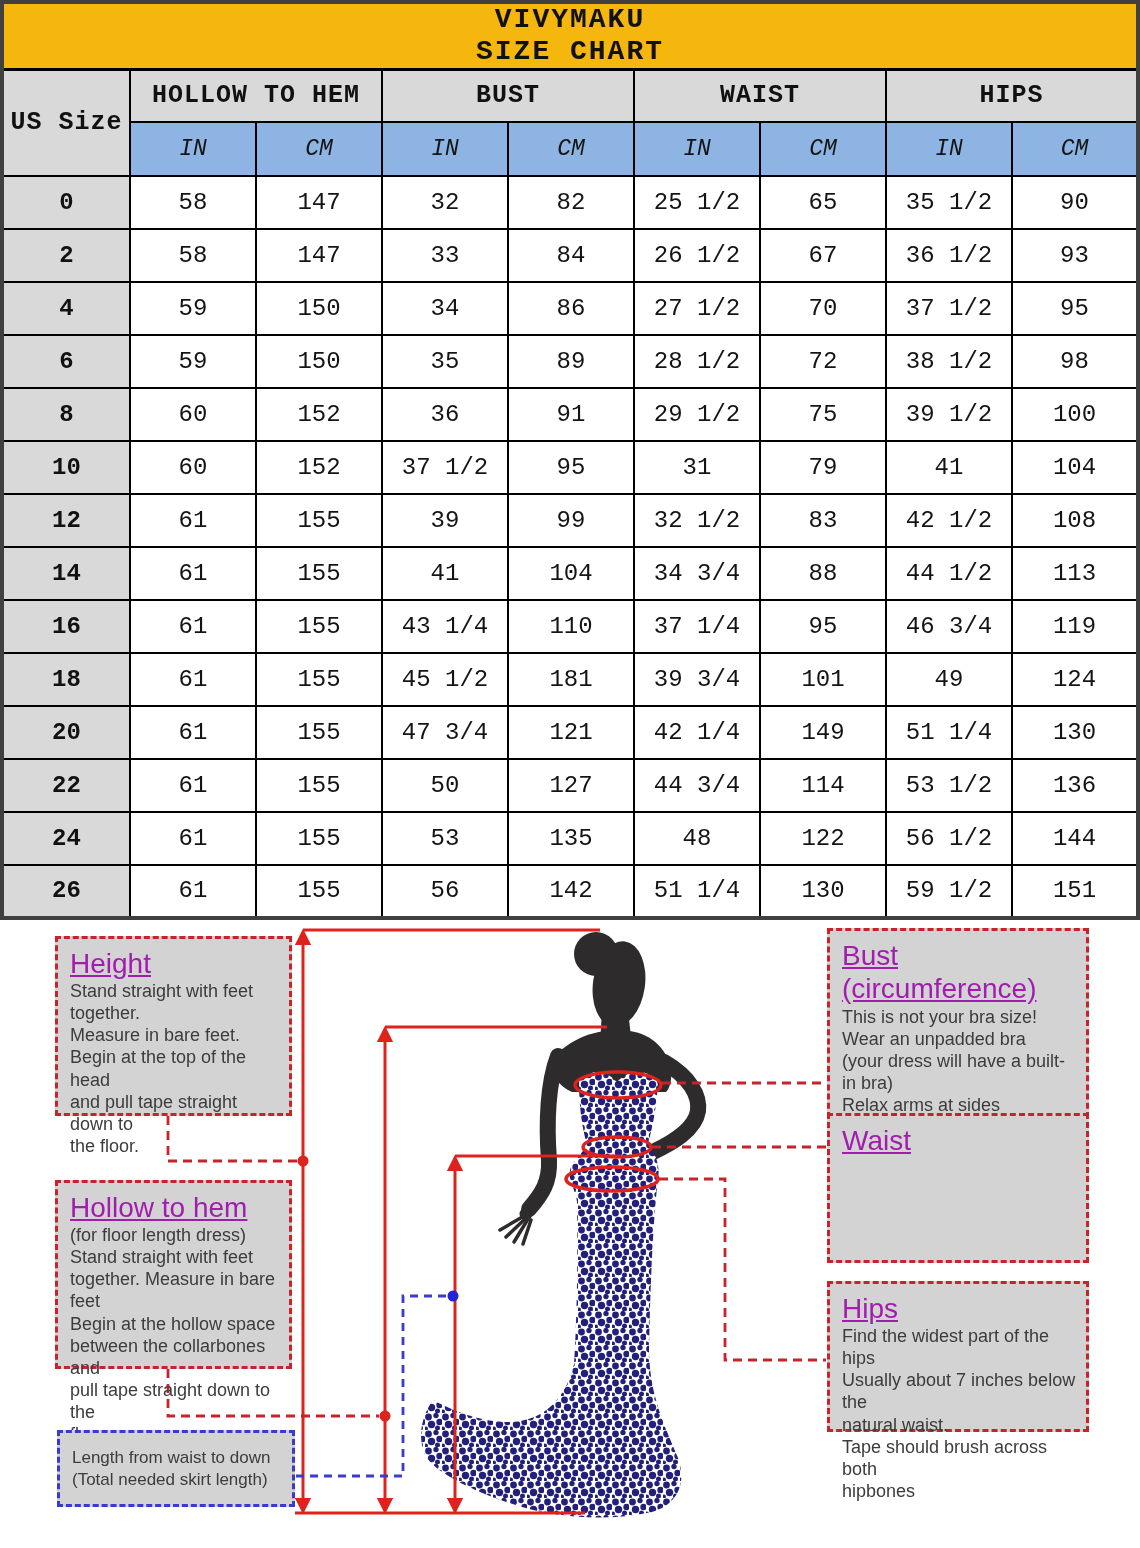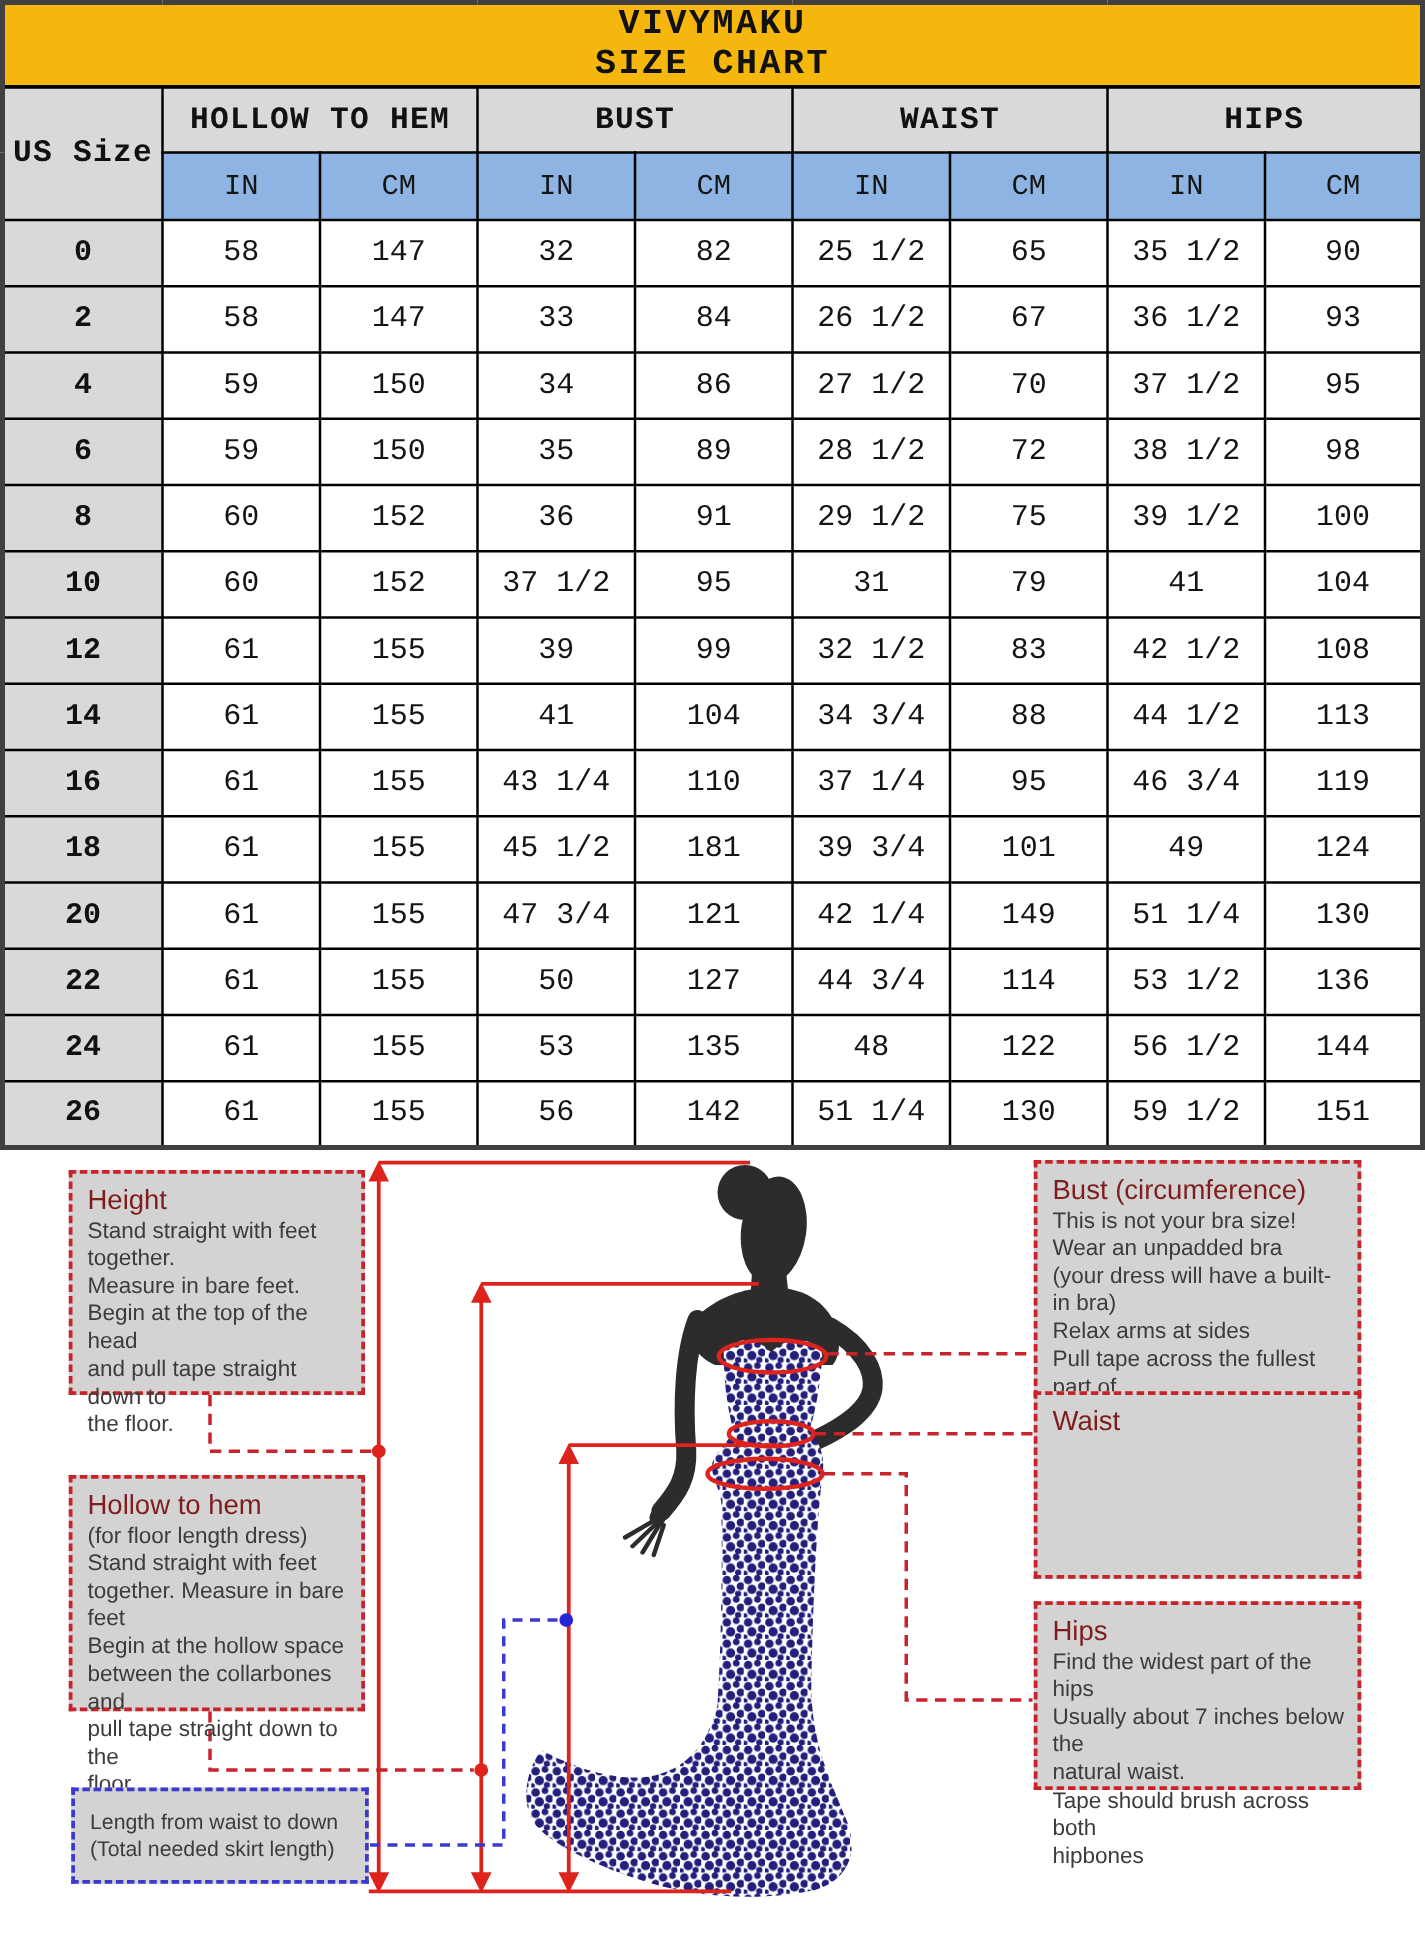--- a/index.html
+++ b/index.html
@@ -13,31 +13,31 @@
   
   table.size-chart{width:1140px;height:669px;border-collapse:collapse;table-layout:fixed;
     border:4px solid #404040;font-family:"Liberation Mono","DejaVu Sans Mono",monospace;}
   table.size-chart th,table.size-chart td{border:2.5px solid #000;text-align:center;vertical-align:middle;}
   tr.banner-row td{background:var(--banner-yellow);height:67px;border-bottom:3px solid #000;}
   .banner-line{font-size:28px;font-weight:700;letter-spacing:2px;line-height:32px;color:#111;}
   tr.group-row{height:52px;}
   tr.group-row th{background:var(--header-gray);font-size:25px;font-weight:700;color:#111;letter-spacing:1px;}
   th.corner{background:var(--header-gray);font-size:25px;font-weight:700;color:#111;}
   tr.unit-row{height:54px;}
-  tr.unit-row th{background:var(--unit-blue);font-size:23px;font-weight:400;color:#151515;}
+  tr.unit-row th{background:var(--unit-blue);font-size:23px;font-weight:400;color:#151515;font-style:italic;}
   tbody tr{height:53px;background:#fff;}
   tbody th{background:var(--header-gray);font-size:24px;font-weight:700;color:#111;}
   tbody td{font-size:24px;font-weight:400;color:#141414;white-space:nowrap;}
 
   
   .diagram{position:relative;width:1140px;height:617px;background:#fff;overflow:hidden;}
   .diagram svg{position:absolute;left:0;top:0;z-index:1;}
   .note{position:absolute;z-index:2;background:var(--box-gray);border:3px dashed var(--dashed-red);
     padding:8px 10px 6px 12px;color:var(--ink);}
-  .note .box-title{font-size:22px;font-weight:400;color:#7f1d1d;line-height:1.2;}
+  .note .box-title{font-size:28px;font-weight:400;color:#a21caf;line-height:1.2;text-decoration:underline;}
   .note .box-body{font-size:18px;line-height:1.23;white-space:pre-line;}
   .note.blue{border-color:var(--dashed-blue);}
   .note.blue .box-body{font-size:17px;line-height:1.35;padding-top:6px;}
 </style>
 </head>
 <body>
 
 <table class="size-chart">
   <colgroup>
       <col style="width:128px">

